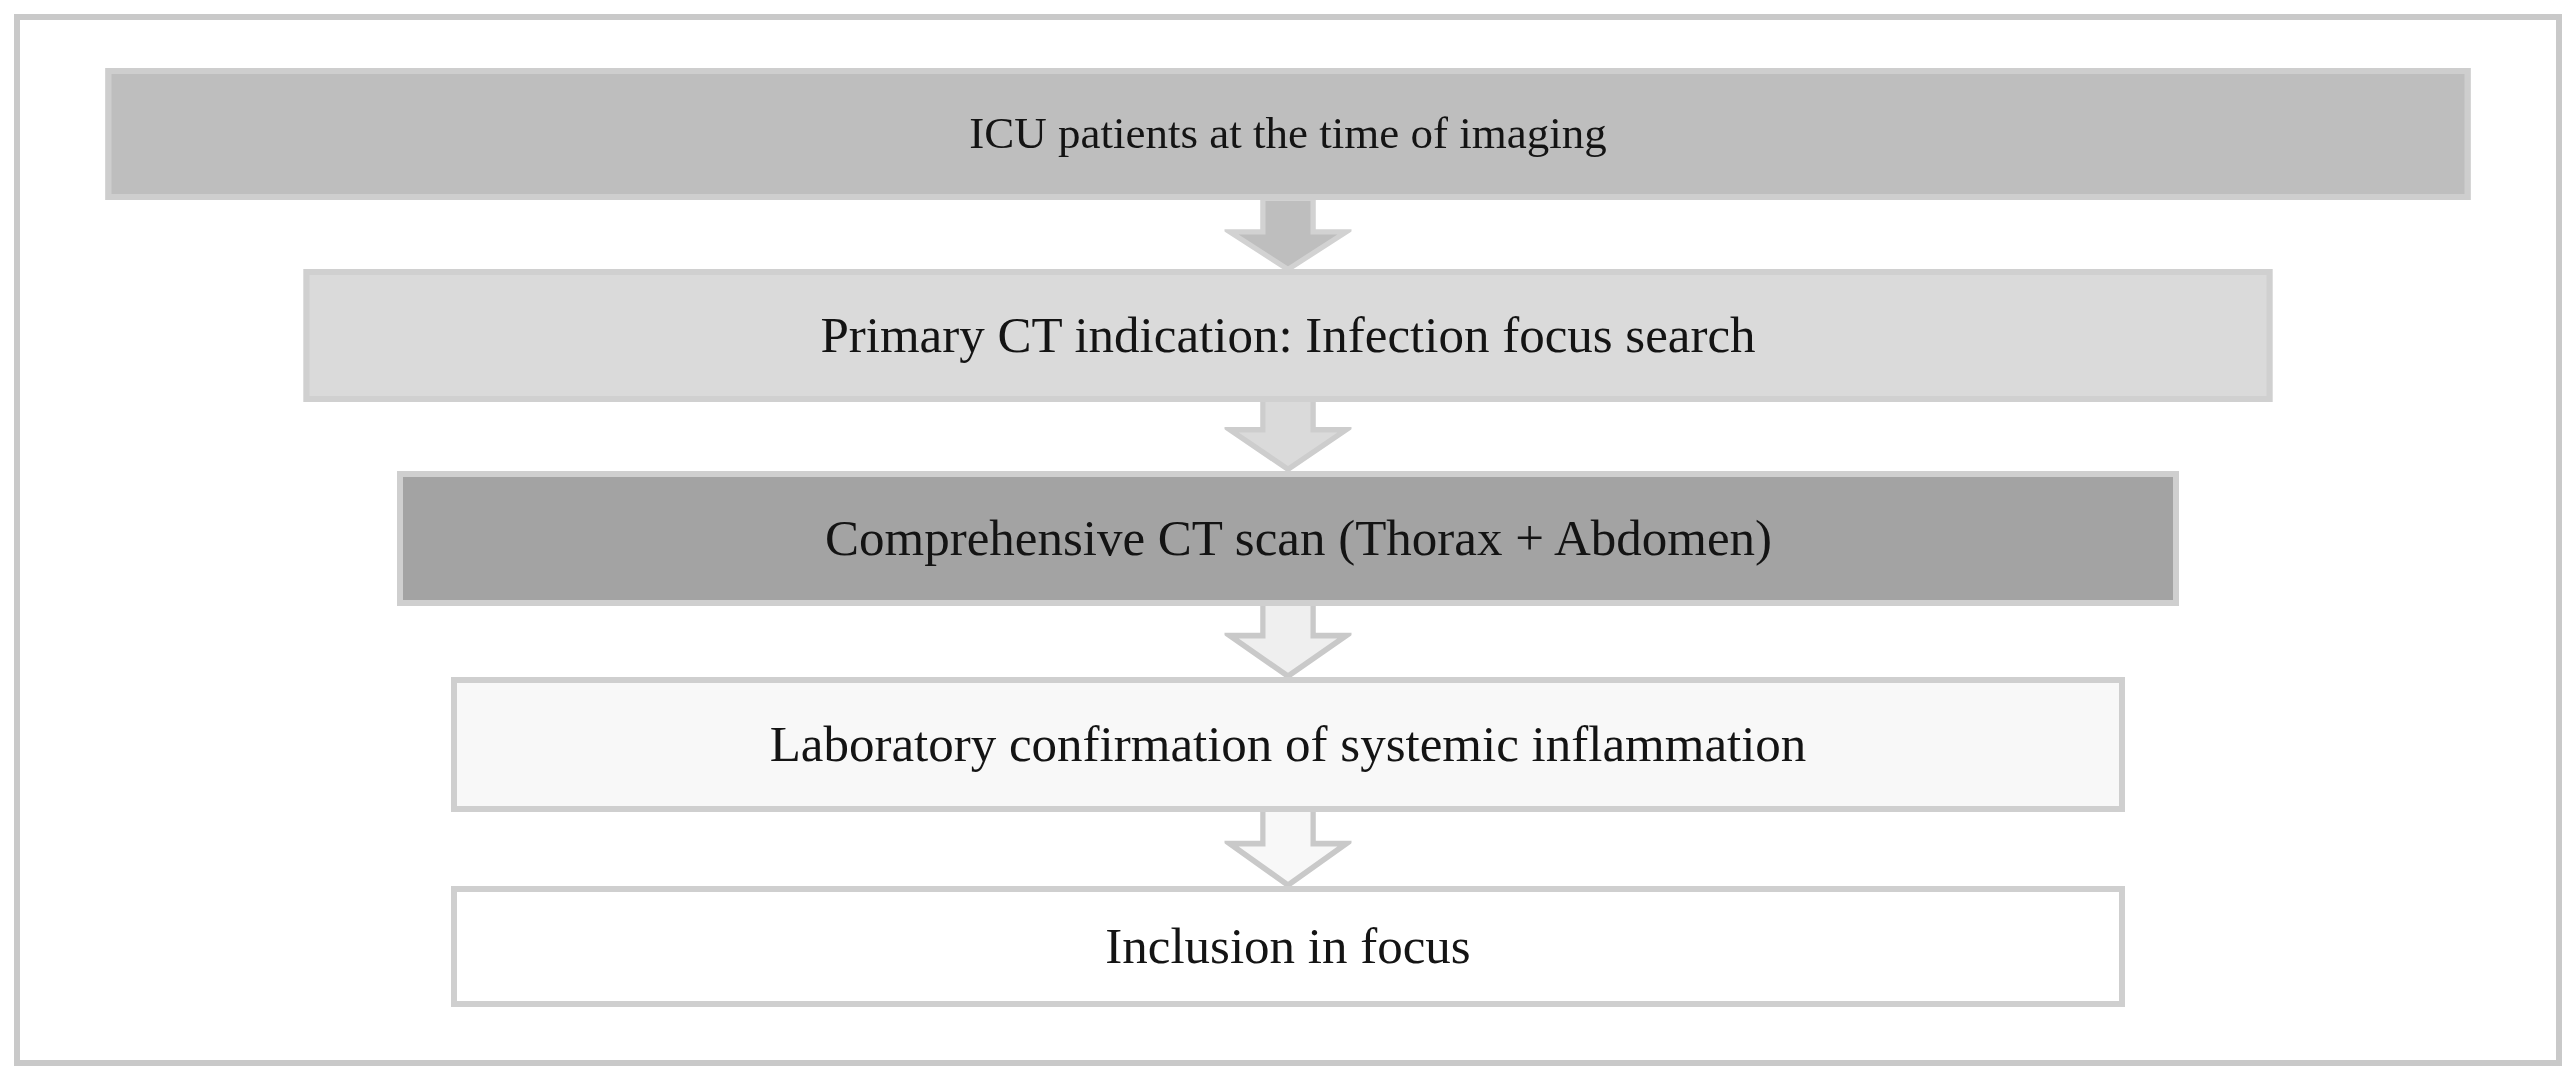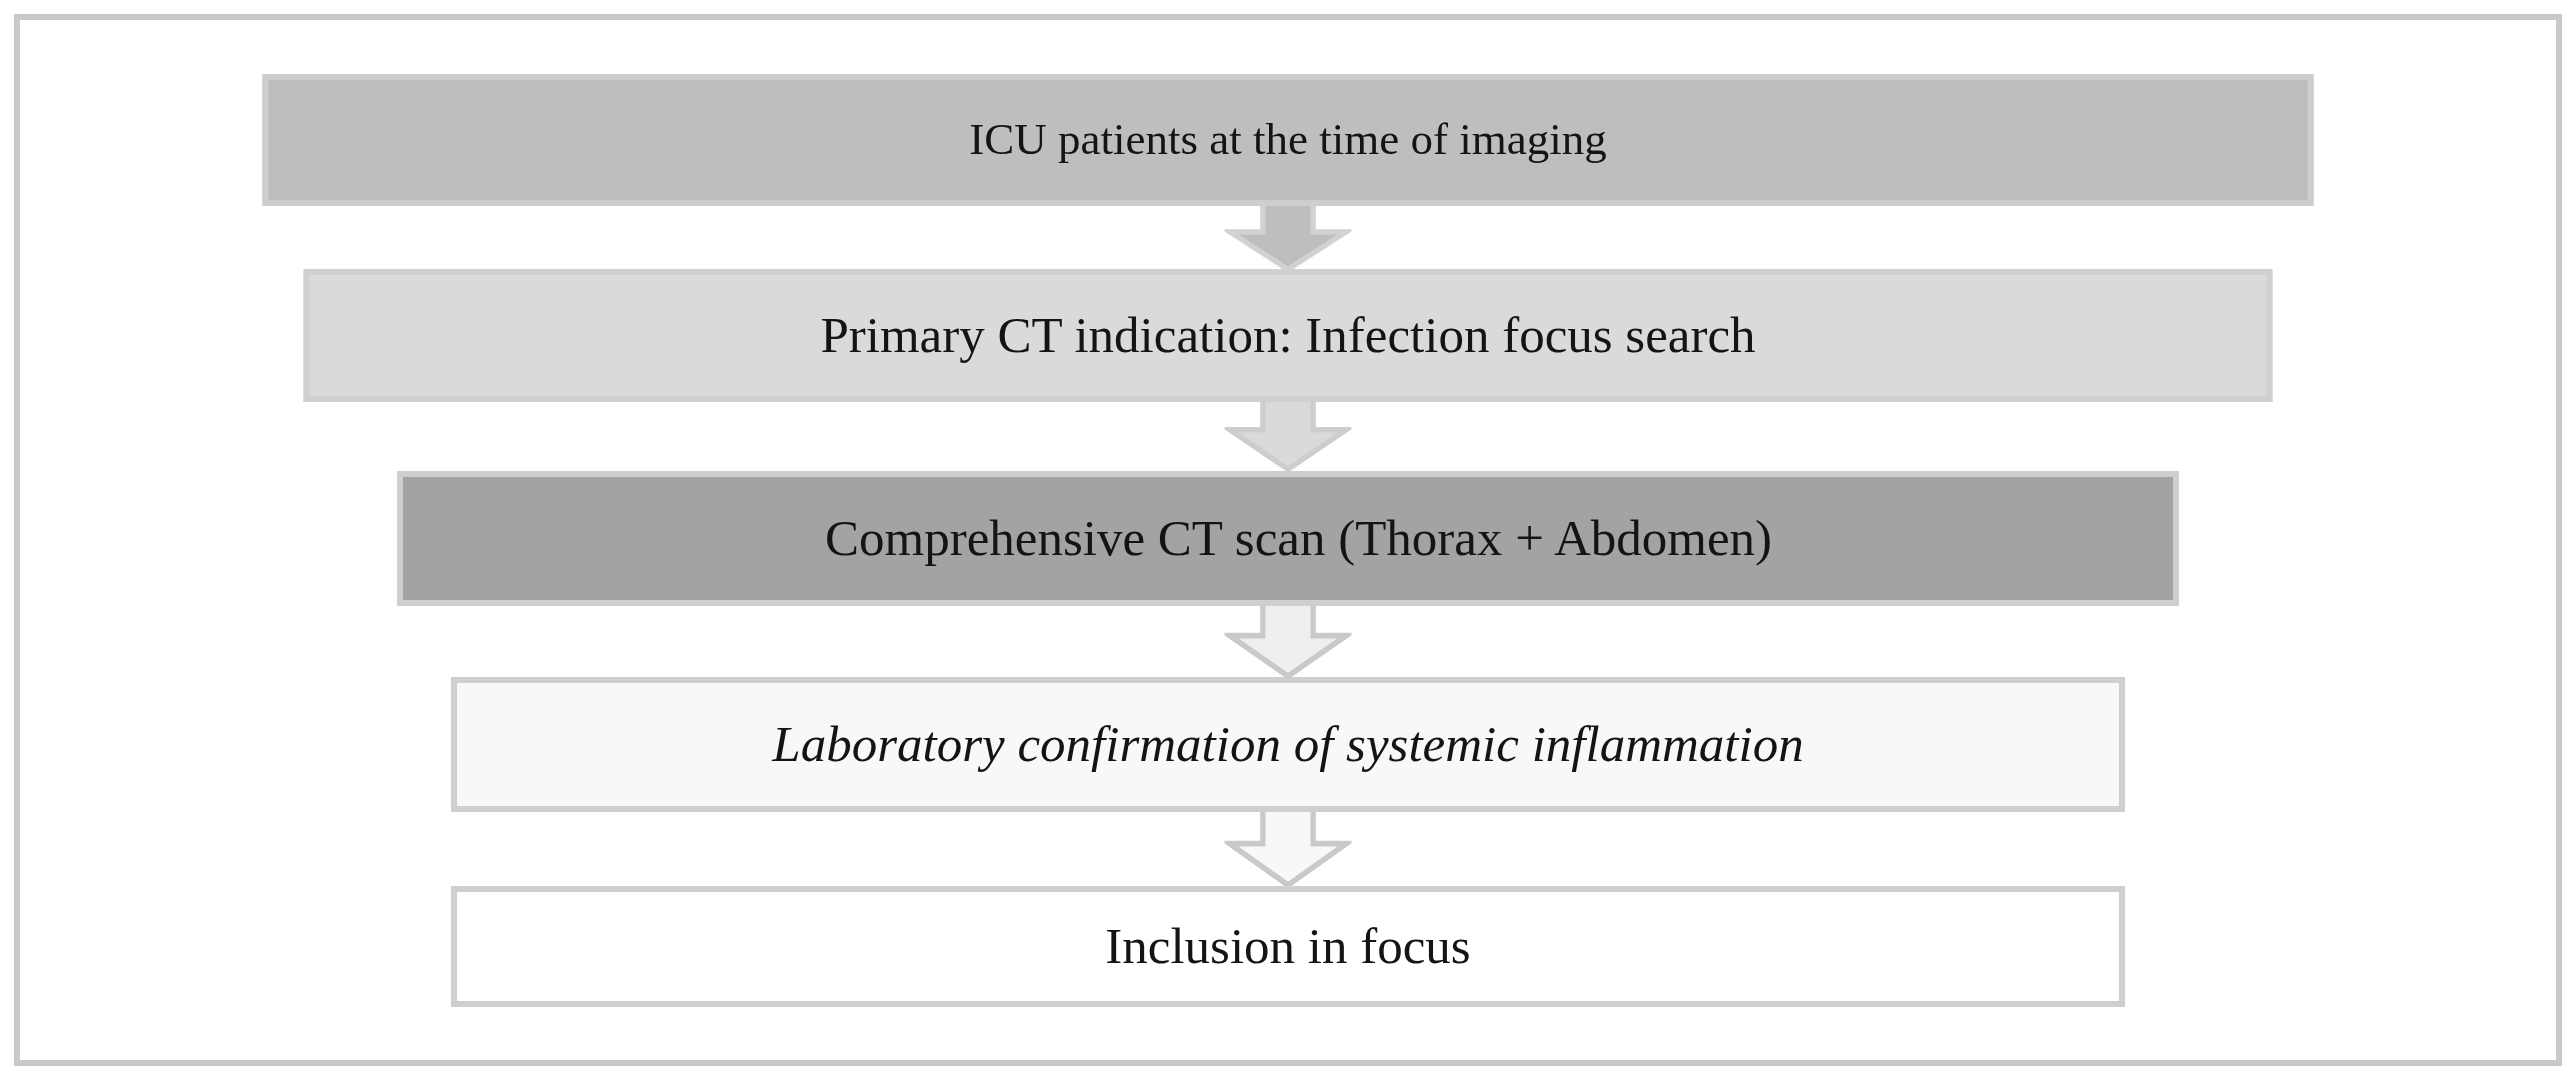--- a/index.html
+++ b/index.html
@@ -24,21 +24,21 @@
     transform: translateX(-50%);
     box-sizing: border-box;
     border: 6.6px solid #cfcfcf;
     display: flex;
     align-items: center;
     justify-content: center;
     text-align: center;
     z-index: 2;
     line-height: 1.15;
   }
-  .step-1 { top: 74px;  width: 2051px; height: 132px; font-size: 45px; }
+  .step-1 { top: 68px;  width: 2365px; height: 132px; font-size: 45px; }
   .step-2 { top: 269px;  width: 1969px; height: 133px; font-size: 51px; align-items: center; }
   .step-3 { top: 471px;  width: 1782px; height: 135px; font-size: 51px; }
   .step-4 { top: 677px; width: 1674px; height: 135px; font-size: 51px; }
   .step-5 { top: 886px; width: 1674px; height: 121px; font-size: 51px; }
   .arrow {
     position: absolute;
     left: 50%;
     transform: translateX(-50%);
     z-index: 1;
     display: block;
@@ -80,21 +80,21 @@
   <div class="step step-3" style="background-color: #a3a3a3; border-color: rgb(207, 207, 207); padding-left: 21px;">
     <span class="step-label">Comprehensive CT scan (Thorax + Abdomen)</span>
   </div>
 
   <div class="arrow arrow-3">
     <svg viewBox="0 0 192 114" preserveAspectRatio="none" aria-hidden="true">
       <polygon points="58,2 58,53 8,53 96,110 184,53 134,53 134,2" stroke-width="8" stroke-linejoin="miter" fill="#efefef" stroke="#c9c9c9"></polygon>
     </svg>
   </div>
 
-  <div class="step step-4" style="background-color: rgb(248, 248, 248); border-color: rgb(207, 207, 207); font-style: italic;">
+  <div class="step step-4" style="background-color: rgb(248, 248, 248); border-color: rgb(207, 207, 207);">
     <span class="step-label">Laboratory confirmation of systemic inflammation</span>
   </div>
 
   <div class="arrow arrow-4">
     <svg viewBox="0 0 192 114" preserveAspectRatio="none" aria-hidden="true">
       <polygon points="58,2 58,53 8,53 96,110 184,53 134,53 134,2" stroke-width="8" stroke-linejoin="miter" fill="#f8f8f8" stroke="#c9c9c9"></polygon>
     </svg>
   </div>
 
   <div class="step step-5" style="background-color: rgb(255, 255, 255); border-color: rgb(207, 207, 207);">

